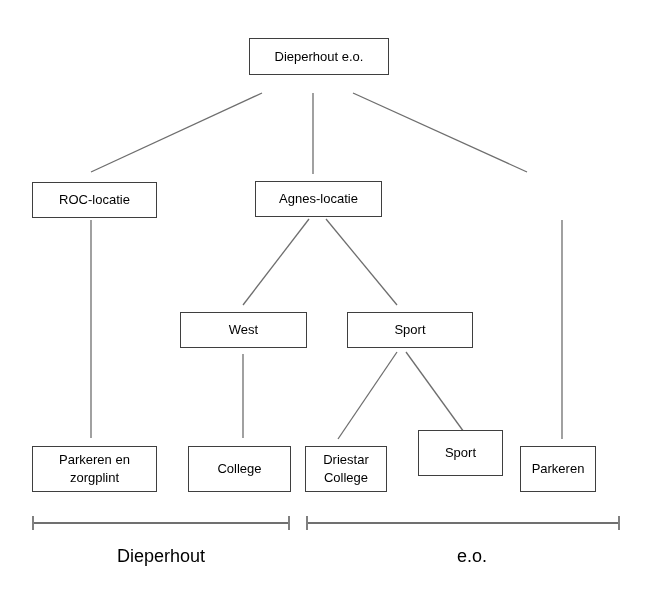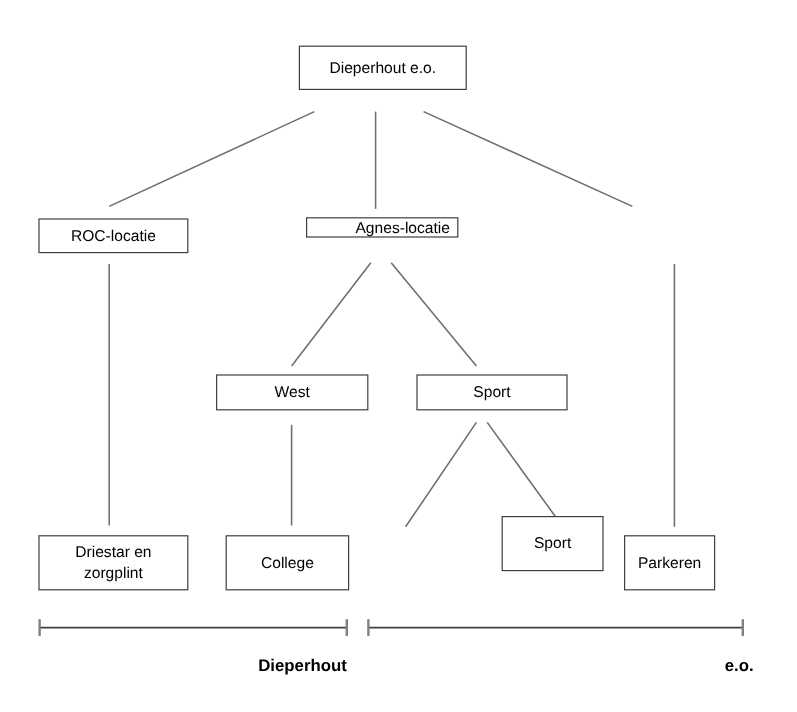--- a/index.html
+++ b/index.html
@@ -39,39 +39,38 @@
     position: absolute;
     box-sizing: border-box;
     border: 1.5px solid var(--box-border, #3f3f3f);
     background: var(--box-fill, #ffffff);
     display: flex;
     align-items: center;
     justify-content: center;
     text-align: center;
     font-size: 13px;
     line-height: 1.35;
-    padding: 7px 6px;
+    padding: 17px 6px;
   }
   .node-root       { left: 249px; top: 38px;  width: 140px; height: 37px; }
   .node-roc        { left: 32px;  top: 182px; width: 125px; height: 29px; }
-  .node-agnes      { left: 255px; top: 181px; width: 127px; height: 17px; justify-content: flex-end; }
+  .node-agnes      { left: 255px; top: 181px; width: 127px; height: 17px; }
   .node-diac       { left: 493px; top: 181px; width: 128px; height: 30px; }
   .node-west       { left: 180px; top: 312px; width: 127px; height: 30px; }
   .node-oost       { left: 347px; top: 312px; width: 126px; height: 30px; }
   .node-wz         { left: 32px;  top: 446px; width: 125px; height: 46px; }
   .node-woningen   { left: 188px; top: 446px; width: 103px; height: 46px; }
   .node-driestar   { left: 305px; top: 446px; width: 82px;  height: 46px; }
   .node-sport      { left: 418px; top: 430px; width: 85px;  height: 46px; }
   .node-parkeren   { left: 520px; top: 446px; width: 76px;  height: 46px; }
   .bracket-label {
     position: absolute;
     top: 546px;
-    font-size: 14px;
-    text-align: right;
-    font-weight: bold;
+    font-size: 18px;
+    text-align: center;
   }
   .bracket-label-left  { left: 33px;  width: 256px; }
   .bracket-label-right { left: 316px; width: 312px; }
 </style>
 </head>
 <body>
 
 <div class="canvas">
 
   <svg class="edges-svg" viewBox="0 0 664 593" xmlns="http://www.w3.org/2000/svg">
@@ -112,24 +111,27 @@
   </div>
 
   <div class="node node-west">
     <span>West</span>
   </div>
   <div class="node node-oost">
     <span>Sport</span>
   </div>
 
   <div class="node node-wz">
-    <span>Driestar en zorgplint</span>
+    <span>Parkeren en zorgplint</span>
   </div>
   <div class="node node-woningen">
     <span>College</span>
+  </div>
+  <div class="node node-driestar">
+    <span>Driestar College</span>
   </div>
   <div class="node node-sport">
     <span>Sport</span>
   </div>
   <div class="node node-parkeren">
     <span>Parkeren</span>
   </div>
 
   <div class="bracket-label bracket-label-left">Dieperhout</div>
   <div class="bracket-label bracket-label-right">e.o.</div>

